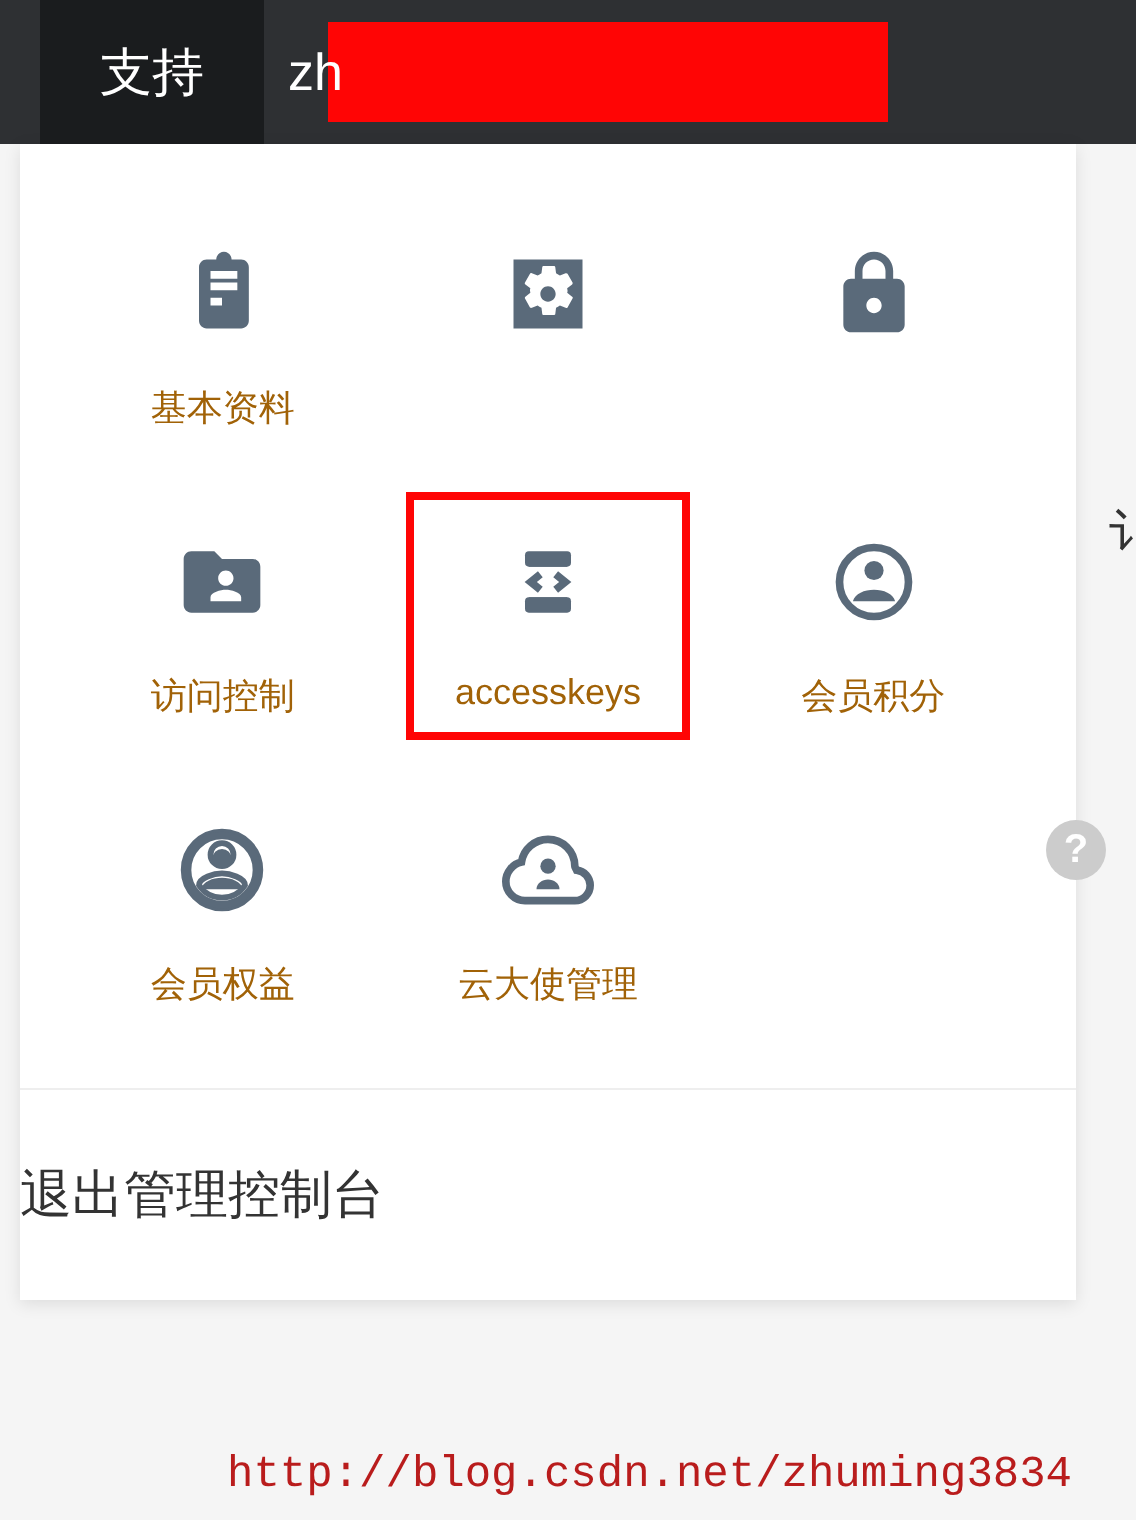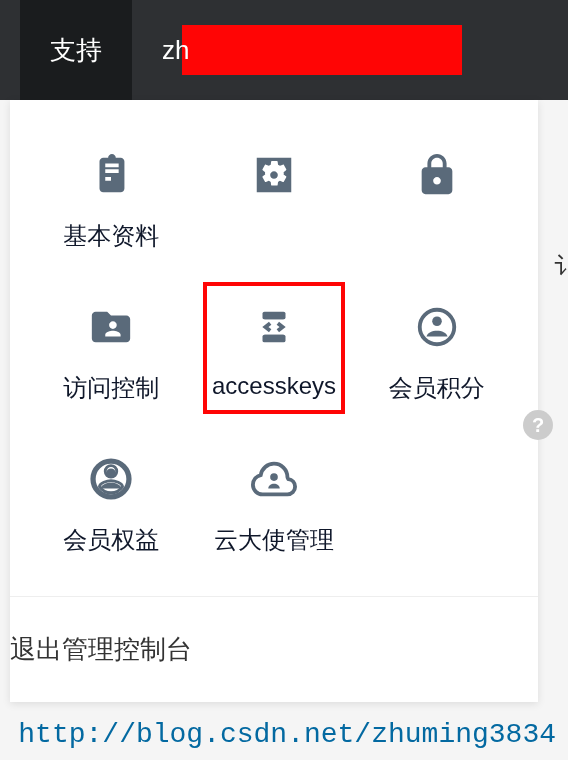--- a/index.html
+++ b/index.html
@@ -10,39 +10,39 @@
     body {
       font-family: -apple-system, BlinkMacSystemFont, "Segoe UI", "PingFang SC", "Microsoft YaHei", sans-serif;
       background: #f5f5f5;
       width: 568px;
       height: 760px;
       overflow: hidden;
       position: relative;
     }
     .header {
       background: #2e3033;
-      height: 100px;
+      height: 72px;
       display: flex;
       align-items: center;
       color: #fff;
       font-size: 26px;
     }
     .header-item {
       padding: 0 30px;
       height: 100%;
       display: flex;
       align-items: center;
       cursor: pointer;
     }
     .header-support {
       background: #1a1c1e;
       margin-left: 20px;
     }
     .header-user {
-      margin-left: 30px;
+      margin-left: 12px;
       position: relative;
       display: flex;
       align-items: center;
     }
     .redacted {
       background: #ff0505;
       width: 280px;
       height: 50px;
       position: absolute;
       left: 20px;
@@ -83,45 +83,45 @@
       align-items: center;
       justify-content: center;
     }
     .menu-icon svg {
       width: 46px;
       height: 46px;
       fill: #5a6a7a;
     }
     .menu-label {
       margin-top: 20px;
-      font-size: 24px;
-      color: #0f172a;
+      font-size: 18px;
+      color: #a16207;
     }
     .highlight-box {
       position: absolute;
       top: -20px;
       left: 10px;
       right: 10px;
       bottom: -10px;
       border: 4px solid #ff0505;
     }
     .logout-section {
       border-top: 1px solid #eee;
       padding: 35px 0;
       text-align: left;
       font-size: 26px;
       color: #333;
       cursor: pointer;
     }
     .watermark {
       position: absolute;
       bottom: 10px;
-      right: 12px;
-      font-size: 28px;
-      color: #0369a1;
+      right: 32px;
+      font-size: 22px;
+      color: #b91c1c;
       font-family: "Courier New", monospace;
     }
     .side-text {
       position: absolute;
       right: -10px;
       top: 250px;
       font-size: 24px;
       color: #333;
     }
     .help-icon {

